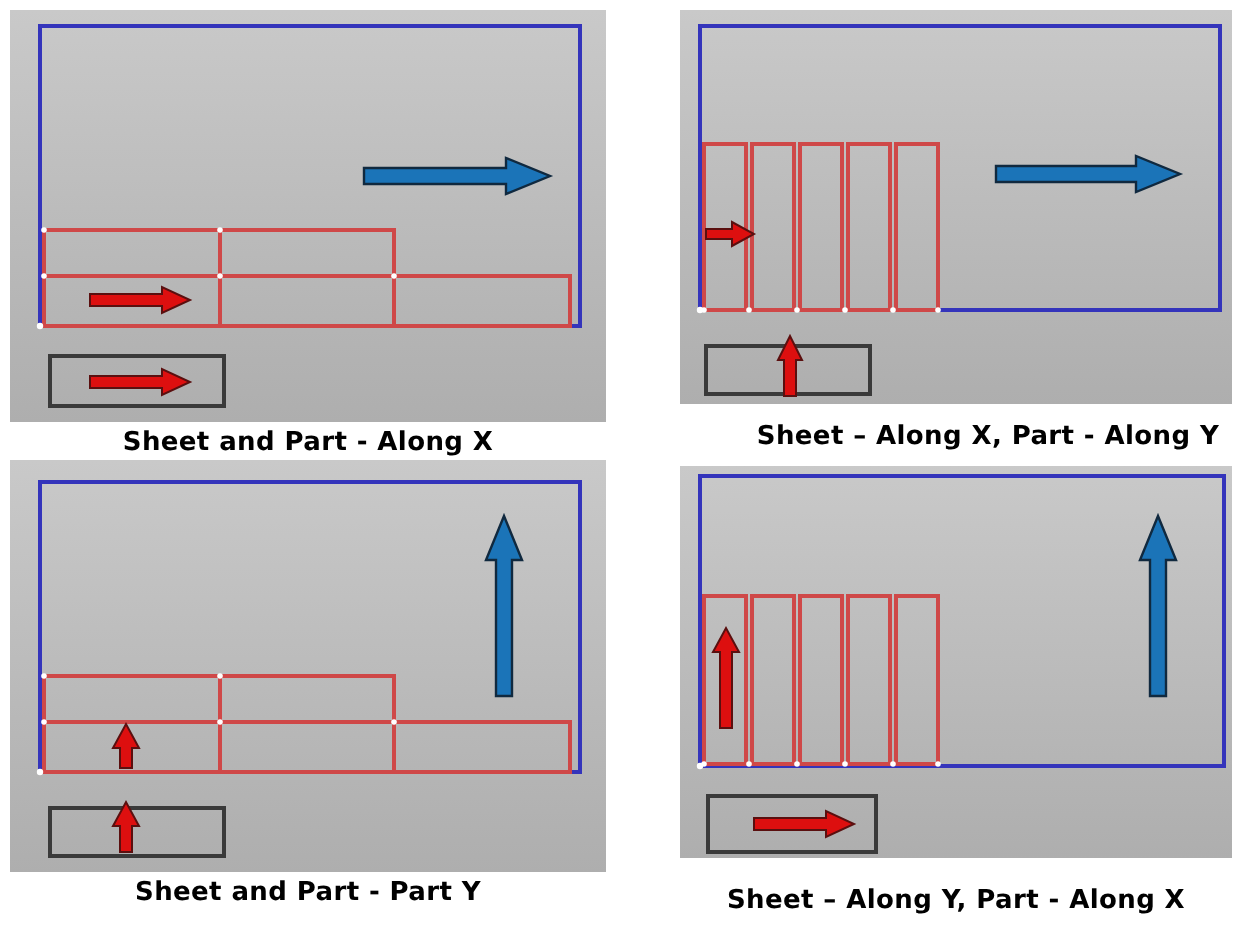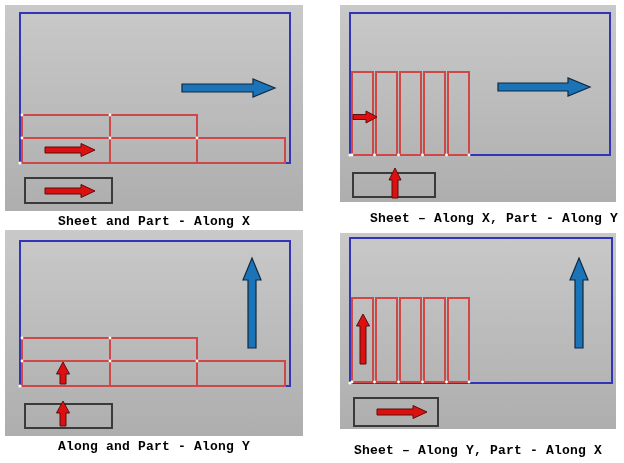--- a/index.html
+++ b/index.html
@@ -9,21 +9,21 @@
     font-family:"DejaVu Sans","Liberation Sans",sans-serif;
   }
   .panel{
     position:absolute;
     background:linear-gradient(180deg,var(--panel-bg-top,#c9c9c9),var(--panel-bg-bottom,#aeaeae));
   }
   .panel svg{display:block;width:100%;height:100%;}
   .caption{
     position:absolute;height:20px;display:flex;align-items:center;justify-content:center;
     font-size:13px;font-weight:bold;color:var(--caption-text,#000);
-    letter-spacing:0.2px;white-space:nowrap;font-family:Liberation Mono, monospace;
+    letter-spacing:0.2px;white-space:nowrap;
   }
   .sheet{fill:none;stroke:var(--sheet-border,#3434bb);stroke-width:2;}
   .part{fill:none;stroke:var(--part-border,#cf4848);stroke-width:2;}
   .toolbox{fill:none;stroke:var(--box-border,#3a3a3a);stroke-width:2;}
   .arrow-red{fill:var(--red-arrow,#dd0f0f);stroke:var(--red-arrow-outline,#5a0f0f);stroke-width:1;}
   .arrow-blue{fill:var(--blue-arrow,#1b74b8);stroke:var(--blue-arrow-outline,#10293f);stroke-width:1.2;}
   .dot{fill:var(--vertex-dot,#ffffff);}
 </style>
 </head>
 <body>
@@ -98,21 +98,21 @@
     <circle class="dot" cx="192" cy="131" r="1.4"></circle>
     <circle class="dot" cx="15" cy="156" r="1.6"></circle>
 
     <path class="arrow-red" d="M55,154 V144 H51.5 L58,132 L64.5,144 H61 V154 Z"></path>
     <path class="arrow-blue" d="M243,118 V50 H238 L247,28 L256,50 H251 V118 Z"></path>
 
     <rect class="toolbox" x="20" y="174" width="87" height="24"></rect>
     <path class="arrow-red" d="M55,196 V183 H51.5 L58,171 L64.5,183 H61 V196 Z"></path>
   </svg>
 </div>
-<div class="caption" style="left:5px;top:436px;width:298px">Along and Part - Along Y</div>
+<div class="caption" style="left:5px;top:436px;width:298px">Sheet and Part - Part Y</div>
 
 <div class="panel" style="left:340px;top:233px;width:276px;height:196px">
   <svg viewBox="0 0 276 196">
     <rect class="sheet" x="10" y="5" width="262" height="145"></rect>
 
     <rect class="part" x="12" y="65" width="21" height="84"></rect>
     <rect class="part" x="36" y="65" width="21" height="84"></rect>
     <rect class="part" x="60" y="65" width="21" height="84"></rect>
     <rect class="part" x="84" y="65" width="21" height="84"></rect>
     <rect class="part" x="108" y="65" width="21" height="84"></rect>

